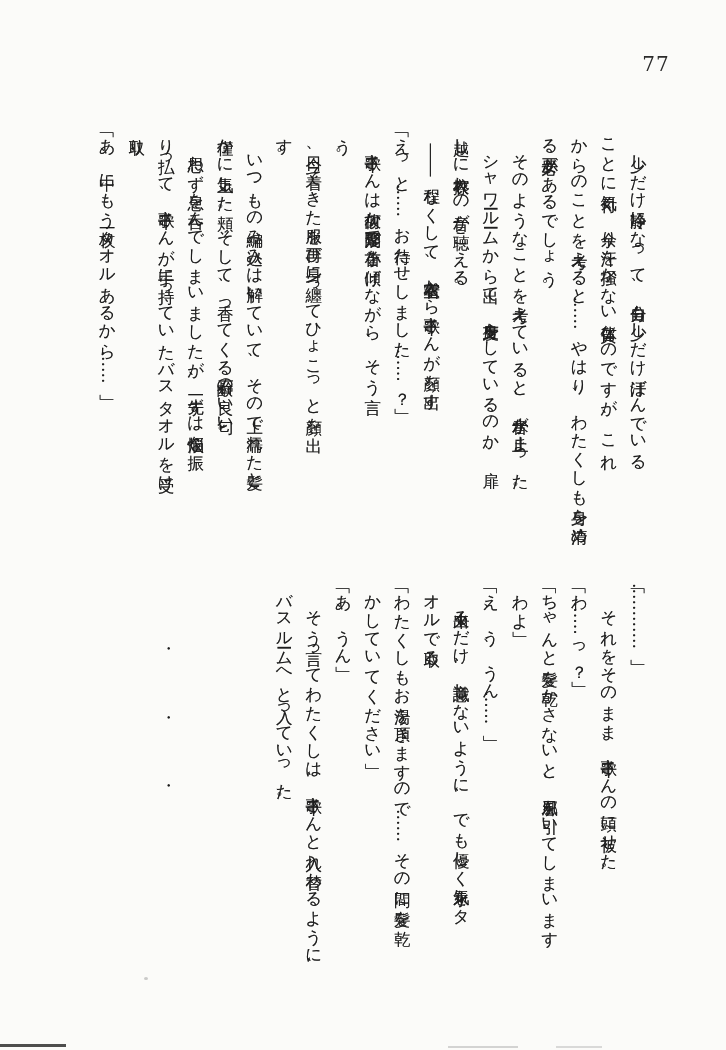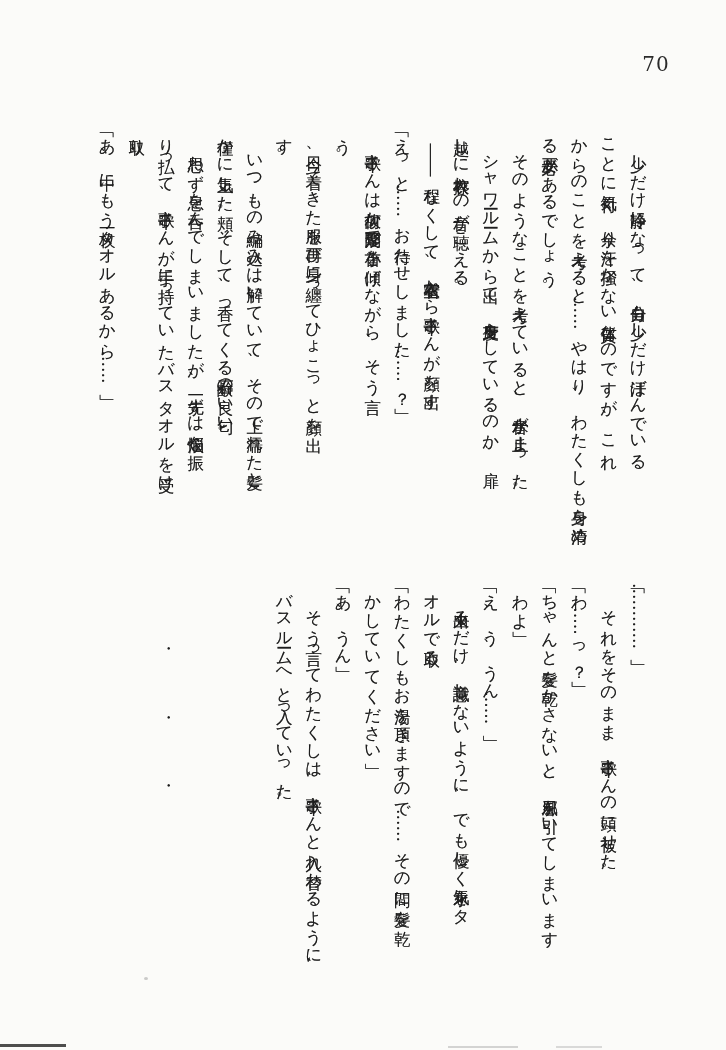--- a/index.html
+++ b/index.html
@@ -45,21 +45,21 @@
   .artifact{position:absolute;}
   .artifact-bl{left:0;top:1044px;width:66px;height:3px;background:#2f2f2f;opacity:.85;}
   .artifact-bm1{left:448px;top:1046px;width:70px;height:2px;background:#8a8a8a;opacity:.35;}
   .artifact-bm2{left:556px;top:1046px;width:46px;height:2px;background:#8a8a8a;opacity:.3;}
   .speck{left:144px;top:977px;width:4px;height:3px;background:#9a9a9a;opacity:.5;border-radius:50%;}
 </style>
 </head>
 <body>
 
 <div class="page">
-  <div class="page-number">70</div>
+  <div class="page-number">77</div>
 
   <div id="upper-block">
       <div class="vcol" style="left: 629.75px; top: 127px;">　少しだけ冷静になって、自分も少しだけ汗ばんでいる</div>
       <div class="vcol" style="left: 600.25px; top: 127px;">ことに気付く。余り汗を掻かない体質なのですが、これ</div>
       <div class="vcol" style="left: 570.75px; top: 127px;">からのことを考えると……やはり、わたくしも身を清め</div>
       <div class="vcol" style="left: 541.25px; top: 127px;">る必要があるでしょう。</div>
       <div class="vcol" style="left: 511.75px; top: 127px;">　そのようなことを考えていると、水音が止まった。</div>
       <div class="vcol" style="left: 482.25px; top: 127px;">　シャワールームから出て、身支度をしているのか、扉</div>
       <div class="vcol" style="left: 452.75px; top: 127px;">越しに衣擦れの音が聴こえる。</div>
       <div class="vcol" style="left: 423.25px; top: 127px;">　――程なくして、着衣室から千歌さんが顔を出す。</div>

